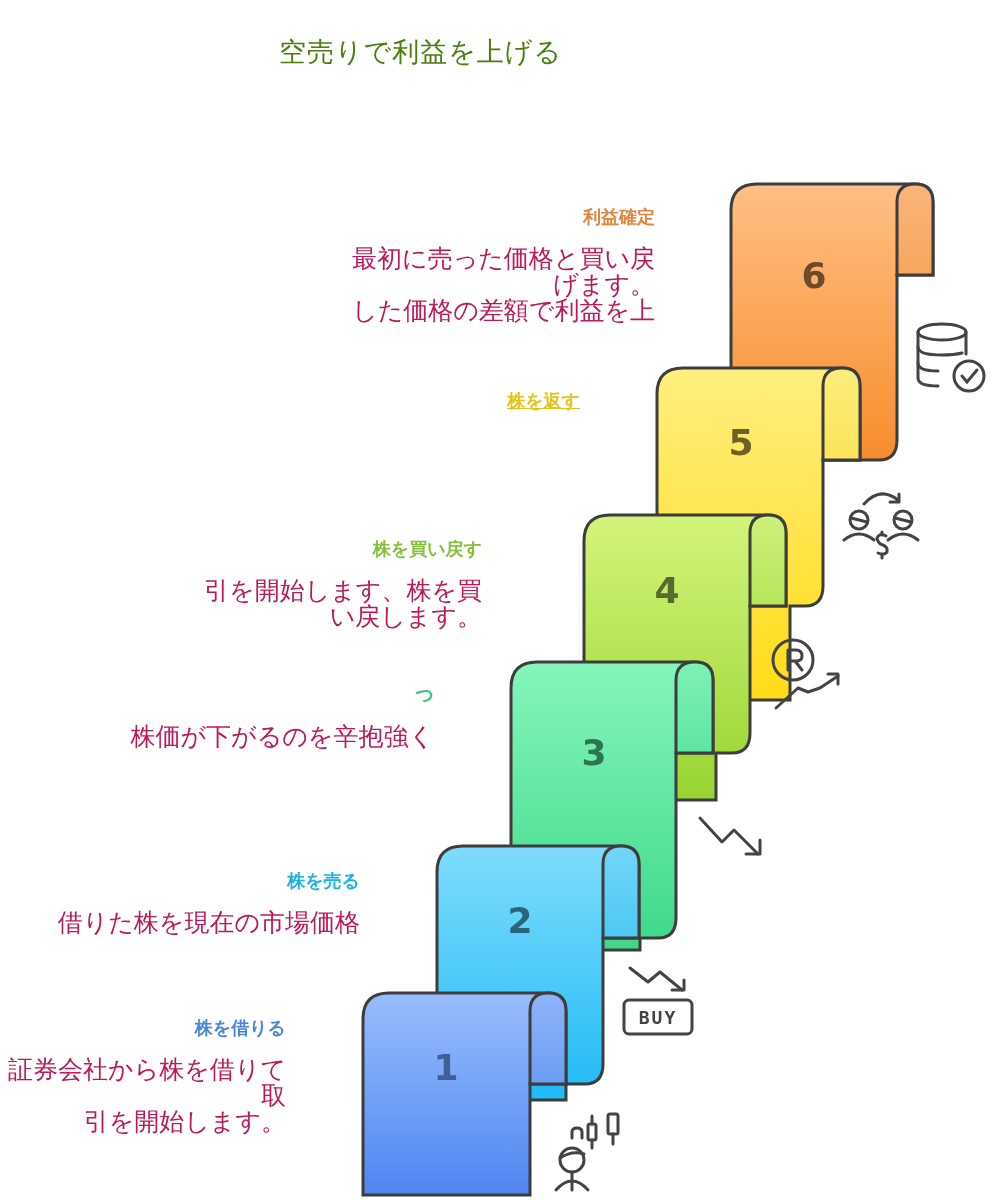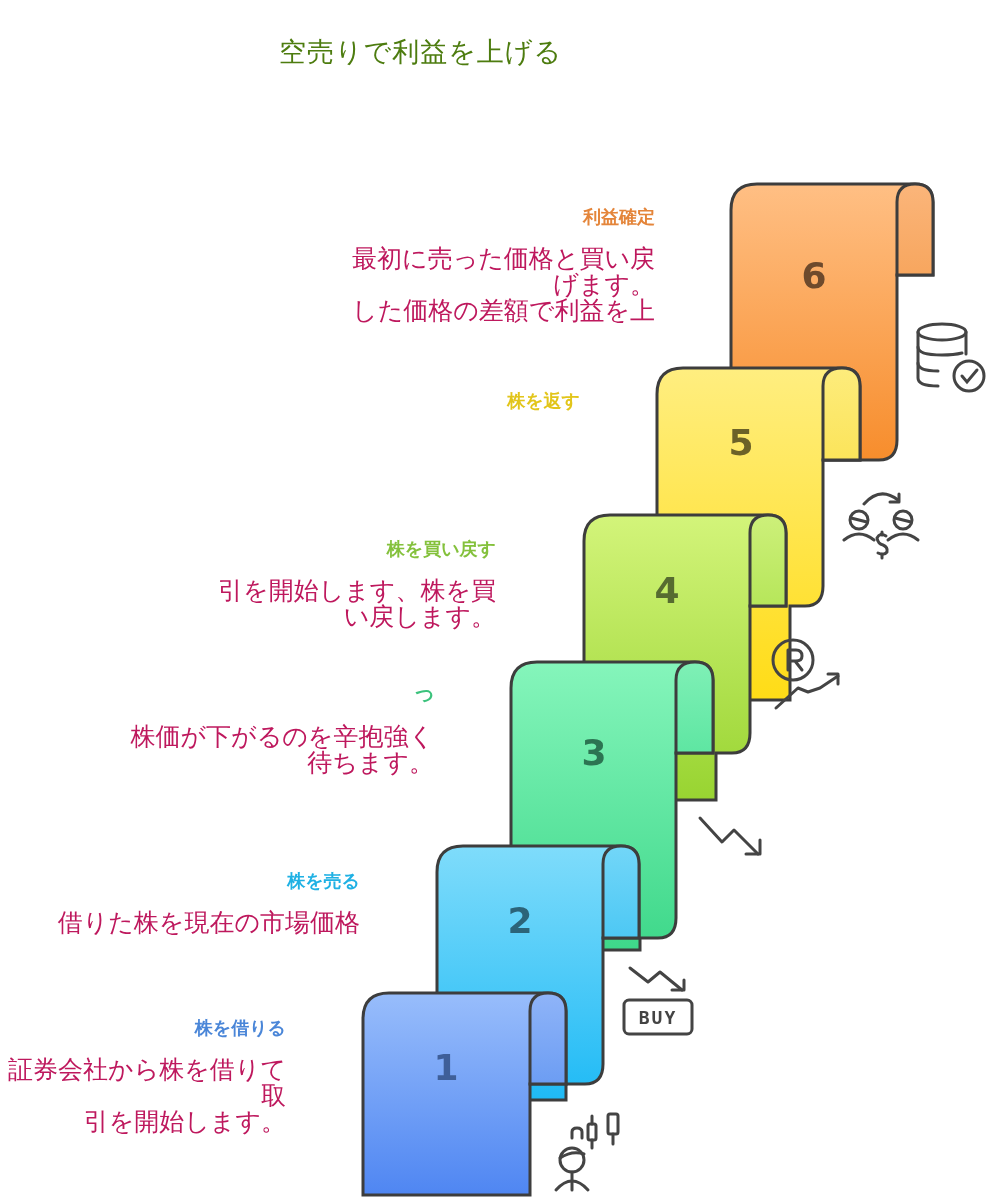--- a/index.html
+++ b/index.html
@@ -114,38 +114,37 @@
 <div class="lbl" style="right:345px; top:200px; width:320px;">
   <div class="h" style="color:#e4853a;">利益確定</div>
   <div class="d">
     <div>最初に売った価格と買い戻</div>
     <div>げます。</div>
     <div>した価格の差額で利益を上</div>
   </div>
 </div>
 
 <div class="lbl" style="right:420px; top:384px; width:320px;">
-  <div class="h" style="color:#e2c51a;">株を返す</div>
-</div>
-
-<div class="lbl" style="right:504px; top:532px; width:320px;">
+  <div class="h" style="color:#e2c51a;text-decoration:underline;">株を返す</div>
+</div>
+
+<div class="lbl" style="right:518px; top:532px; width:320px;">
   <div class="h" style="color:#84c13c;">株を買い戻す</div>
   <div class="d">
     <div>引を開始します、株を買</div>
     <div>い戻します。</div>
   </div>
 </div>
 
 <div class="lbl" style="right:566px; top:678px; width:330px;">
   <div class="h" style="color:#3bc27c;">
     <div>つ</div>
   </div>
   <div class="d">
     <div>株価が下がるのを辛抱強く</div>
-    <div>待ちます。</div>
   </div>
 </div>
 
 <div class="lbl" style="right:640px; top:864px; width:320px;">
   <div class="h" style="color:#1fb1e4;">株を売る</div>
   <div class="d">
     <div>借りた株を現在の市場価格</div>
   </div>
 </div>
 

